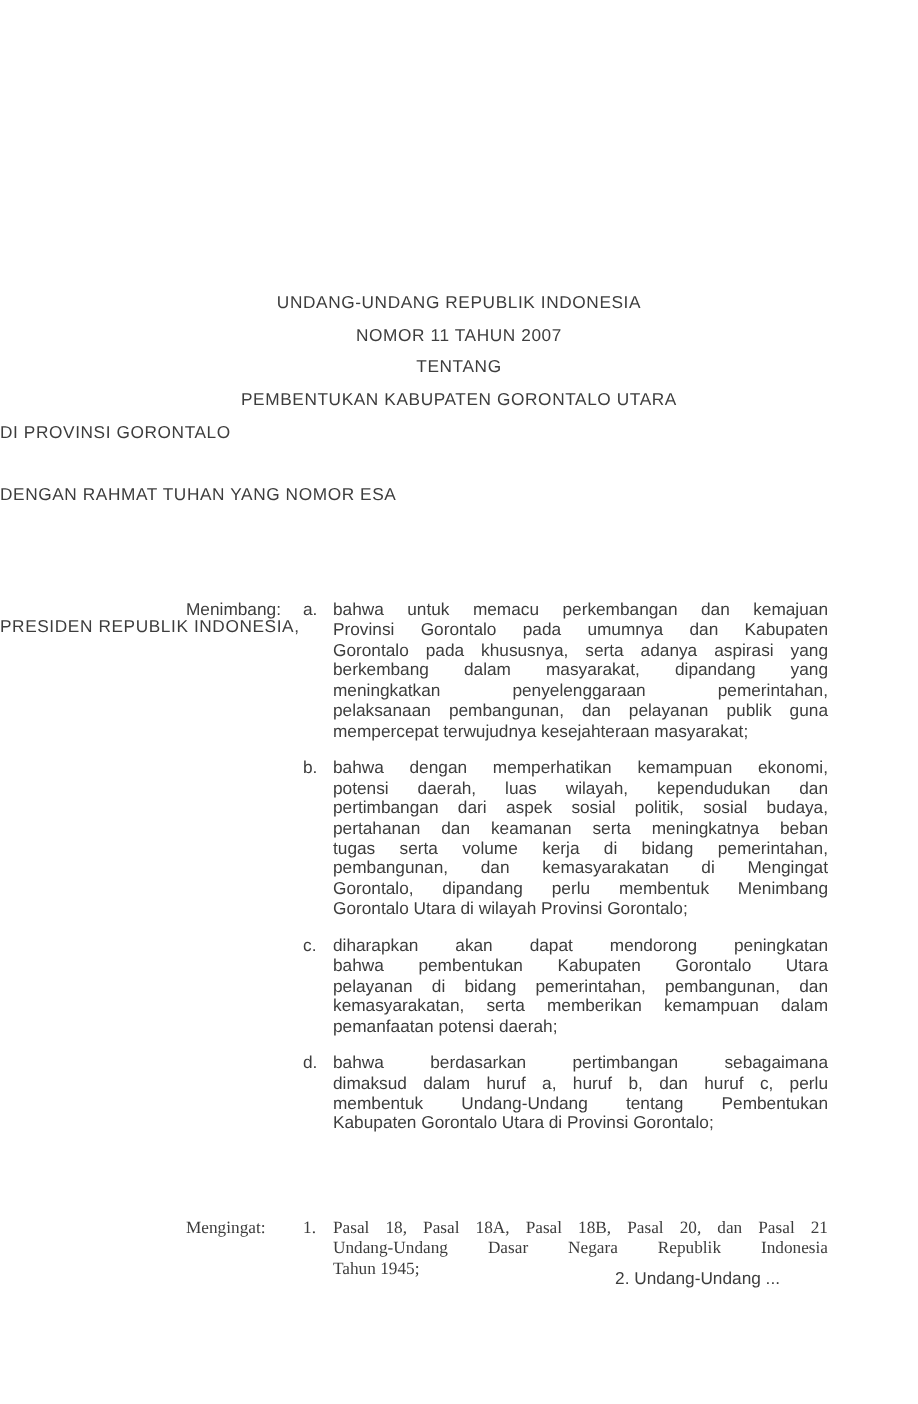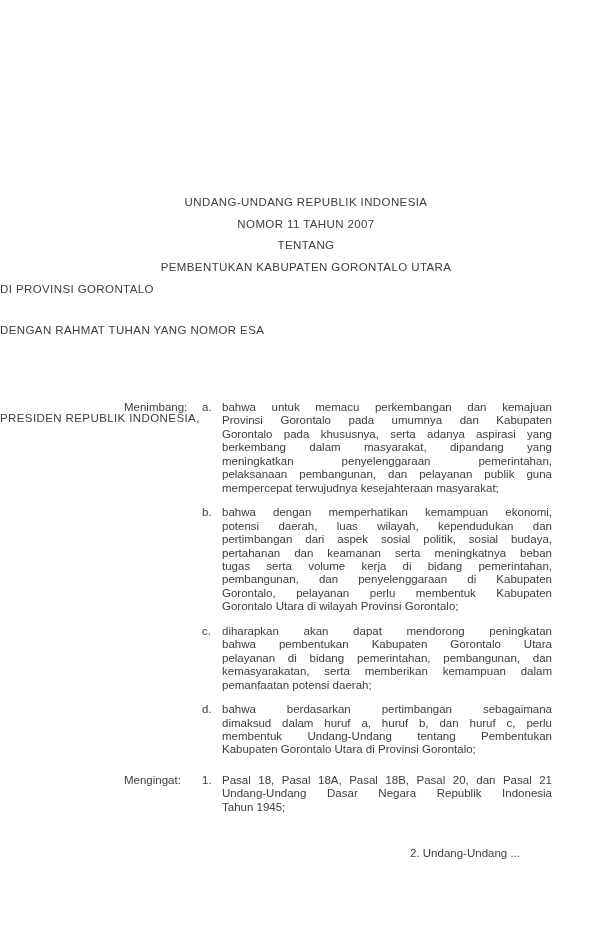--- a/index.html
+++ b/index.html
@@ -49,21 +49,21 @@
 
   
   .section {
     position: absolute;
     left: 92px;
     width: 428px;
     line-height: 13.45px;
     margin-left: 32px;
   }
   .section-menimbang { top: 401px; }
-  .section-mengingat { top: 774px; }
+  .section-mengingat { top: 813px; font-family: Liberation Serif, serif; }
   .item-row {
     display: flex;
     align-items: flex-start;
     margin-bottom: 11px;
   }
   .item-row:last-child { margin-bottom: 0; }
   .label-cell {
     flex: 0 0 78px;
     width: 78px;
   }
@@ -128,22 +128,22 @@
     </div>
     <div class="item-row">
       <div class="label-cell"></div>
       <div class="marker-cell">b.</div>
       <div class="text-cell">
           <div class="jline">bahwa dengan memperhatikan kemampuan ekonomi,</div>
           <div class="jline">potensi daerah, luas wilayah, kependudukan dan</div>
           <div class="jline">pertimbangan dari aspek sosial politik, sosial budaya,</div>
           <div class="jline">pertahanan dan keamanan serta meningkatnya beban</div>
           <div class="jline">tugas serta volume kerja di bidang pemerintahan,</div>
-          <div class="jline">pembangunan, dan penyelenggaraan di Kabupaten</div>
-          <div class="jline">Gorontalo, pelayanan perlu membentuk Kabupaten</div>
+          <div class="jline">pembangunan, dan kemasyarakatan di Mengingat</div>
+          <div class="jline">Gorontalo, dipandang perlu membentuk Menimbang</div>
           <div class="jline last">Gorontalo Utara di wilayah Provinsi Gorontalo;</div>
         </div>
     </div>
     <div class="item-row">
       <div class="label-cell"></div>
       <div class="marker-cell">c.</div>
       <div class="text-cell">
           <div class="jline">diharapkan akan dapat mendorong peningkatan</div>
           <div class="jline">bahwa pembentukan Kabupaten Gorontalo Utara</div>
           <div class="jline">pelayanan di bidang pemerintahan, pembangunan, dan</div>

